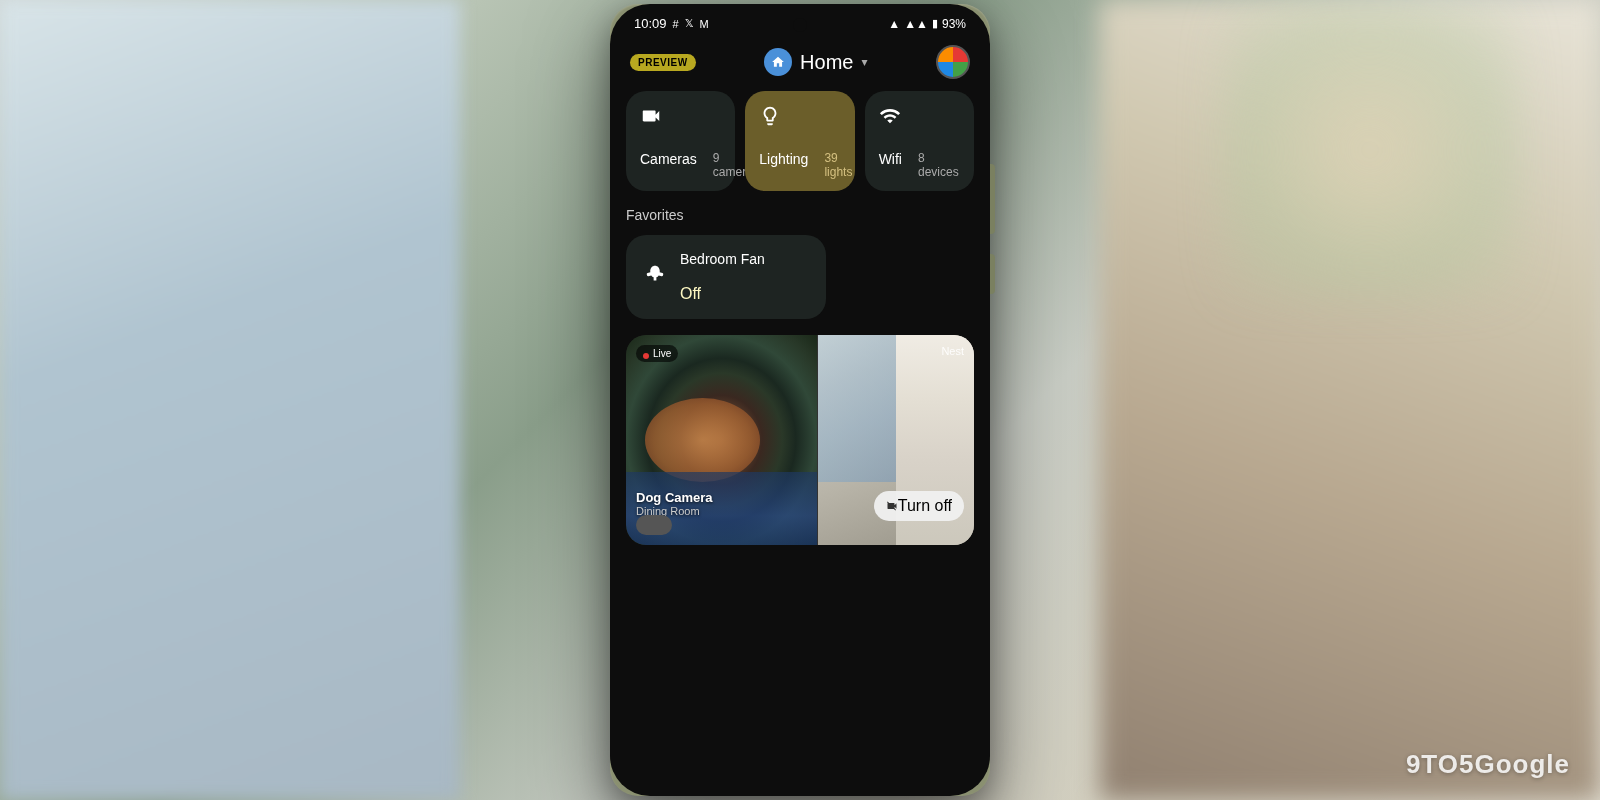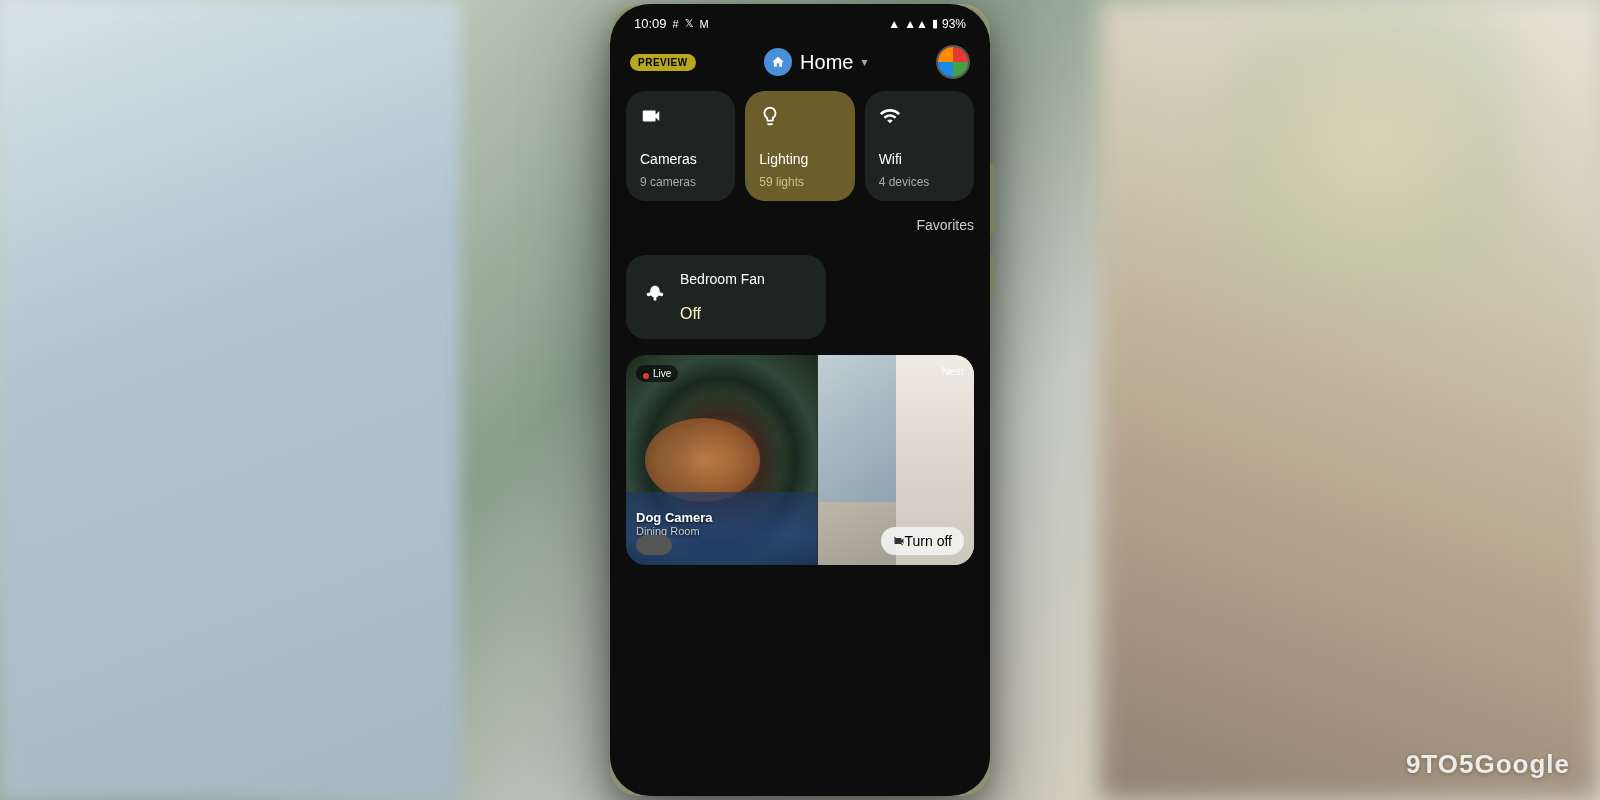--- a/index.html
+++ b/index.html
@@ -218,22 +218,22 @@
     }
 
     .device-card-icon {
       font-size: 22px;
       color: #ffffff;
       line-height: 1;
     }
 
     .device-card-info {
       display: flex;
-      flex-direction: column;
-      gap: 8px;
+      flex-direction: row;
+      gap: 16px;
     }
 
     .device-card-name {
       color: #ffffff;
       font-size: 14px;
       font-weight: 500;
     }
 
     .device-card-count {
       color: #aaaaaa;
@@ -246,22 +246,21 @@
 
     
     .favorites-section {
       padding: 16px 16px 8px;
     }
 
     .favorites-label {
       color: #cccccc;
       font-size: 14px;
       font-weight: 500;
-      margin-bottom: 22px;
-      text-align: right;
+      margin-bottom: 12px;
     }
 
     .favorite-card {
       background: #1e2422;
       border-radius: 20px;
       padding: 16px 18px;
       display: flex;
       align-items: center;
       gap: 14px;
       width: 200px;
@@ -439,25 +438,25 @@
       left: 10px;
       width: 36px;
       height: 20px;
       background: #555;
       border-radius: 10px;
       z-index: 3;
     }
 
     .turn-off-button {
       position: absolute;
-      bottom: 10px;
+      bottom: 24px;
       right: 10px;
       background: rgba(240,240,240,0.95);
       color: #000;
-      font-size: 14px;
+      font-size: 16px;
       font-weight: 500;
       padding: 6px 12px;
       border-radius: 20px;
       display: flex;
       align-items: center;
       z-index: 3;
       cursor: pointer;
     }
 
     .screen-content {
@@ -527,33 +526,33 @@
           </div>
 
           <div class="device-card active">
             <div class="device-card-icon">
               <svg width="22" height="22" viewBox="0 0 24 24" fill="white">
                 <path d="M9 21c0 .55.45 1 1 1h4c.55 0 1-.45 1-1v-1H9v1zm3-19C8.14 2 5 5.14 5 9c0 2.38 1.19 4.47 3 5.74V17c0 .55.45 1 1 1h6c.55 0 1-.45 1-1v-2.26c1.81-1.27 3-3.36 3-5.74 0-3.86-3.14-7-7-7zm2.85 11.1l-.85.6V16h-4v-2.3l-.85-.6C7.8 12.16 7 10.63 7 9c0-2.76 2.24-5 5-5s5 2.24 5 5c0 1.63-.8 3.16-2.15 4.1z"></path>
               </svg>
             </div>
             <div class="device-card-info">
               <span class="device-card-name">Lighting</span>
-              <span class="device-card-count">59 lights</span>
+              <span class="device-card-count">39 lights</span>
             </div>
           </div>
 
           <div class="device-card">
             <div class="device-card-icon">
               <svg width="22" height="22" viewBox="0 0 24 24" fill="white">
                 <path d="M1 9l2 2c4.97-4.97 13.03-4.97 18 0l2-2C16.93 2.93 7.08 2.93 1 9zm8 8l3 3 3-3c-1.65-1.66-4.34-1.66-6 0zm-4-4l2 2c2.76-2.76 7.24-2.76 10 0l2-2C15.14 9.14 8.87 9.14 5 13z"></path>
               </svg>
             </div>
             <div class="device-card-info">
               <span class="device-card-name">Wifi</span>
-              <span class="device-card-count">4 devices</span>
+              <span class="device-card-count">8 devices</span>
             </div>
           </div>
         </div>
 
         <div class="favorites-section">
           <div class="favorites-label">Favorites</div>
           <div class="favorite-card">
             <div class="fan-icon">
               <svg width="22" height="22" viewBox="0 0 24 24" fill="white">
                 <path d="M12 11.27c-.72 0-1.29.57-1.29 1.28 0 .72.57 1.29 1.29 1.29s1.29-.57 1.29-1.29c0-.71-.57-1.28-1.29-1.28zm5.04-1.12c.1-.46.16-.95.16-1.44C17.2 5.45 14.96 3 12 3S6.8 5.45 6.8 8.71c0 .49.06.98.16 1.44l-3.06.88c-.64.18-1.02.84-.84 1.49l.28 1.05c.18.64.84 1.02 1.49.84l3.14-.9c.62.97 1.5 1.73 2.54 2.16V19h3v-3.33c1.04-.43 1.92-1.19 2.54-2.16l3.14.9c.65.18 1.31-.2 1.49-.84l.28-1.05c.18-.65-.2-1.31-.84-1.49l-3.08-.88z"></path>

